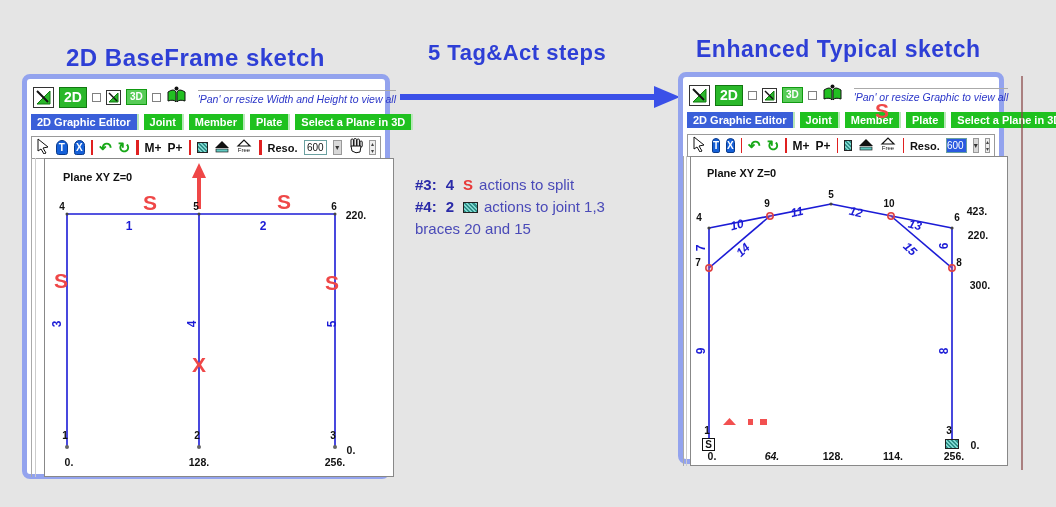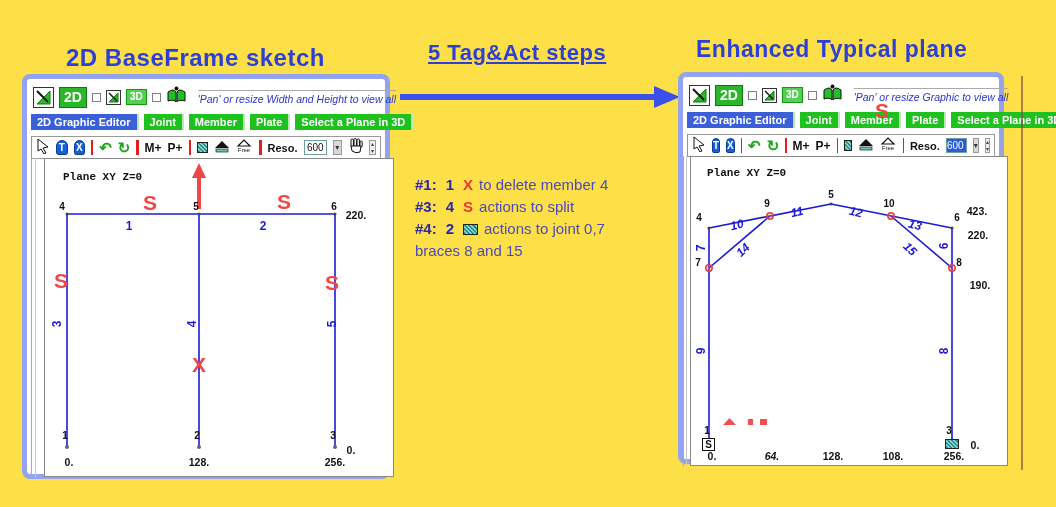--- a/index.html
+++ b/index.html
@@ -1,23 +1,23 @@
 <!DOCTYPE html>
 <html><head>
 <meta charset="utf-8">
 <style>
   html,body{margin:0;padding:0;background:#fff;}
-  .page{position:relative;width:1056px;height:507px;overflow:hidden;background:#fde047;
+  .page{position:relative;width:1056px;height:507px;overflow:hidden;background:#e5e5e5;
         font-family:"Liberation Sans",sans-serif;}
   [data-interactable]{box-sizing:border-box;}
 
   
   .title{position:absolute;font-weight:bold;color:#2e3fd6;letter-spacing:.5px;}
   .title-left{left:66px;top:44px;font-size:24px;}
-  .title-mid{left:428px;top:40px;font-size:22px;text-decoration:underline;}
+  .title-mid{left:428px;top:40px;font-size:22px;}
   .title-right{left:696px;top:36px;font-size:23px;}
   .flow-arrow{position:absolute;left:398px;top:84px;}
 
   
   .panel{position:absolute;background:#fff;border:5px solid #93a3ee;border-radius:8px;}
   .panel-left{left:22px;top:74px;width:368px;height:405px;}
   .panel-right{left:678px;top:72px;width:326px;height:392px;}
   .maroon-line{position:absolute;left:1021px;top:76px;width:2px;height:394px;background:#8a4a4a;opacity:.65;}
 
   .rowA{position:absolute;left:6px;top:5px;height:26px;display:flex;align-items:center;gap:5px;}
@@ -59,21 +59,21 @@
   .panel-left .v2{left:8px;top:79px;height:319px;background:#ccc;}
   .panel-right .v1{left:0px;top:79px;height:310px;}
   .panel-right .v2{left:3px;top:79px;height:310px;background:#ccc;}
 
   .canvas{position:absolute;border:1px solid #888;background:#fff;overflow:hidden;}
   .canvas-left{left:17px;top:79px;width:350px;height:319px;}
   .canvas-right{left:7px;top:79px;width:318px;height:310px;}
   .frame-svg{position:absolute;left:0;top:0;}
 
   .lb{position:absolute;transform:translate(-50%,-50%);white-space:nowrap;}
-  .plane{font-size:11px;font-weight:bold;color:#111;transform:none;font-family:Liberation Mono, monospace;}
+  .plane{font-size:11px;font-weight:bold;color:#111;transform:none;}
   .jlab{font-size:10px;font-weight:bold;color:#111;}
   .mlab{font-size:12px;font-weight:bold;color:#1b1bd6;}
   .mlab.it{font-style:italic;}
   .rot{transform:translate(-50%,-50%) rotate(-90deg);}
   .dim{font-size:10.5px;font-weight:bold;color:#111;}
   .smark{font-size:21px;font-weight:800;color:#ef4747;}
   .xmark{font-size:21px;font-weight:800;color:#ef4747;}
   .sbox{position:absolute;width:13px;height:13px;border:1px solid #111;background:#fff;
         font-size:10px;font-weight:bold;color:#111;display:flex;align-items:center;justify-content:center;}
   .teal-sup{position:absolute;width:14px;height:10px;}
@@ -89,21 +89,21 @@
   .step .sym{color:#e83838;font-weight:800;margin-right:6px;}
   .plate-mini{display:inline-block;width:15px;height:11px;vertical-align:-1px;margin-right:6px;}
 </style>
 </head>
 <body>
 
 <div class="page" data-interactable="false">
 
   <div class="title title-left" data-interactable="false">2D BaseFrame sketch</div>
   <div class="title title-mid" data-interactable="false">5 Tag&amp;Act steps</div>
-  <div class="title title-right" data-interactable="false">Enhanced Typical plane</div>
+  <div class="title title-right" data-interactable="false">Enhanced Typical sketch</div>
 
   <svg class="flow-arrow" width="284" height="26" data-interactable="false">
     <line x1="2" y1="13" x2="256" y2="13" stroke="#3a50e8" stroke-width="6"></line>
     <polygon points="256,2 282,13 256,24" fill="#3a50e8"></polygon>
   </svg>
 
   <section class="panel panel-left" data-interactable="false">
     <div class="rowA" data-interactable="false">
       <span class="logo-box" data-interactable="true">
         <svg width="19" height="19">
@@ -223,29 +223,26 @@
       <div class="lb smark" style="left:105px;top:44px;" data-interactable="false">S</div>
       <div class="lb smark" style="left:239px;top:43px;" data-interactable="false">S</div>
       <div class="lb smark" style="left:16px;top:122px;" data-interactable="false">S</div>
       <div class="lb smark" style="left:287px;top:124px;" data-interactable="false">S</div>
       <div class="lb xmark" style="left:154px;top:206px;" data-interactable="false">X</div>
     </div>
   </section>
 
   <div class="steps" data-interactable="false">
     <div class="step">
-      <b class="p" data-interactable="false">#1:</b><b class="c" data-interactable="false">1</b><b class="sym" data-interactable="false">X</b><span data-interactable="false">to delete member 4</span>
+      <b class="p" data-interactable="false">#3:</b><b class="c" data-interactable="false">4</b><b class="sym" data-interactable="false">S</b><span data-interactable="false">actions to split</span>
     </div>
     <div class="step">
-      <b class="p" data-interactable="false">#3:</b><b class="c" data-interactable="false">4</b><b class="sym" data-interactable="false">S</b><span data-interactable="false">actions to split</span>
-    </div>
-    <div class="step">
-      <b class="p" data-interactable="false">#4:</b><b class="c" data-interactable="false">2</b><span class="plate-mini hatch" data-interactable="false"></span><span data-interactable="false">actions to joint 0,7</span>
-    </div>
-    <div class="step"><span data-interactable="false">braces 8 and 15</span></div>
+      <b class="p" data-interactable="false">#4:</b><b class="c" data-interactable="false">2</b><span class="plate-mini hatch" data-interactable="false"></span><span data-interactable="false">actions to joint 1,3</span>
+    </div>
+    <div class="step"><span data-interactable="false">braces 20 and 15</span></div>
   </div>
 
   <section class="panel panel-right" data-interactable="false">
     <div class="rowA" data-interactable="false">
       <span class="logo-box" data-interactable="true">
         <svg width="19" height="19">
             <polygon points="3,16 16,16 16,3" fill="#2ab82a" stroke="#117711"></polygon>
             <line x1="3" y1="3" x2="14" y2="14" stroke="#111" stroke-width="2"></line>
           </svg>
       </span>
@@ -349,26 +346,26 @@
       <div class="lb mlab it" style="left:165px;top:55px;transform:translate(-50%,-50%) rotate(13deg);" data-interactable="false">12</div>
       <div class="lb mlab it" style="left:224px;top:68px;transform:translate(-50%,-50%) rotate(15deg);" data-interactable="false">13</div>
       <div class="lb mlab it" style="left:52px;top:93px;transform:translate(-50%,-50%) rotate(-44deg);" data-interactable="false">14</div>
       <div class="lb mlab it" style="left:219px;top:92px;transform:translate(-50%,-50%) rotate(44deg);" data-interactable="false">15</div>
       <div class="lb mlab rot" style="left:10px;top:91px;" data-interactable="false">7</div>
       <div class="lb mlab rot" style="left:253px;top:89px;" data-interactable="false">6</div>
       <div class="lb mlab rot" style="left:10px;top:194px;" data-interactable="false">9</div>
       <div class="lb mlab rot" style="left:253px;top:194px;" data-interactable="false">8</div>
       <div class="lb dim" style="left:286px;top:54px;" data-interactable="false">423.</div>
       <div class="lb dim" style="left:287px;top:78px;" data-interactable="false">220.</div>
-      <div class="lb dim" style="left:289px;top:128px;" data-interactable="false">190.</div>
+      <div class="lb dim" style="left:289px;top:128px;" data-interactable="false">300.</div>
       <div class="lb dim" style="left:284px;top:288px;" data-interactable="false">0.</div>
       <div class="lb dim" style="left:21px;top:299px;" data-interactable="false">0.</div>
       <div class="lb dim" style="left:81px;top:299px;font-style:italic;" data-interactable="false">64.</div>
       <div class="lb dim" style="left:142px;top:299px;" data-interactable="false">128.</div>
-      <div class="lb dim" style="left:202px;top:299px;" data-interactable="false">108.</div>
+      <div class="lb dim" style="left:202px;top:299px;" data-interactable="false">114.</div>
       <div class="lb dim" style="left:263px;top:299px;" data-interactable="false">256.</div>
       <div class="sbox" style="left:11px;top:281px;" data-interactable="false">S</div>
       <div class="teal-sup hatch" style="left:254px;top:282px;" data-interactable="false"></div>
       <div class="redbit" style="left:32px;top:261px;width:13px;height:7px;clip-path:polygon(50% 0,100% 100%,0 100%);" data-interactable="false"></div>
       <div class="redbit" style="left:57px;top:262px;width:5px;height:6px;" data-interactable="false"></div>
       <div class="redbit" style="left:69px;top:262px;width:7px;height:6px;" data-interactable="false"></div>
     </div>
   </section>
 
   <div class="maroon-line" data-interactable="false"></div>

